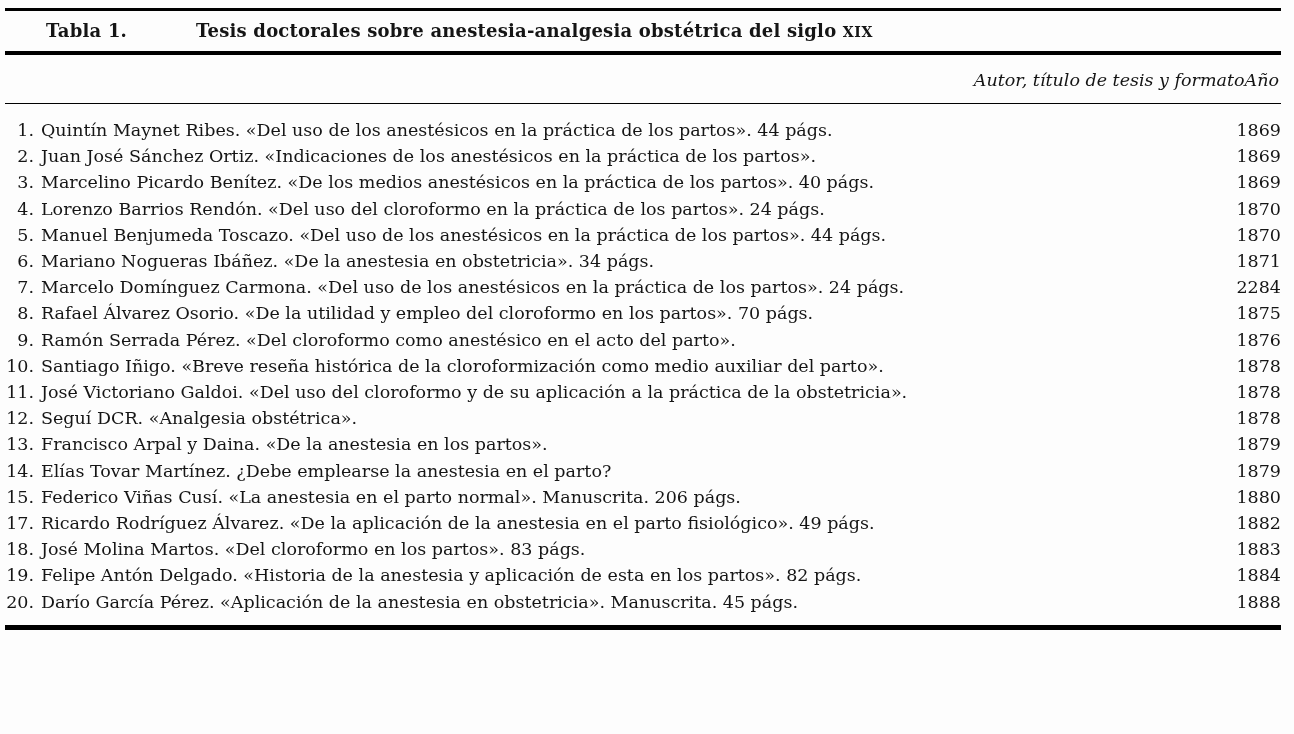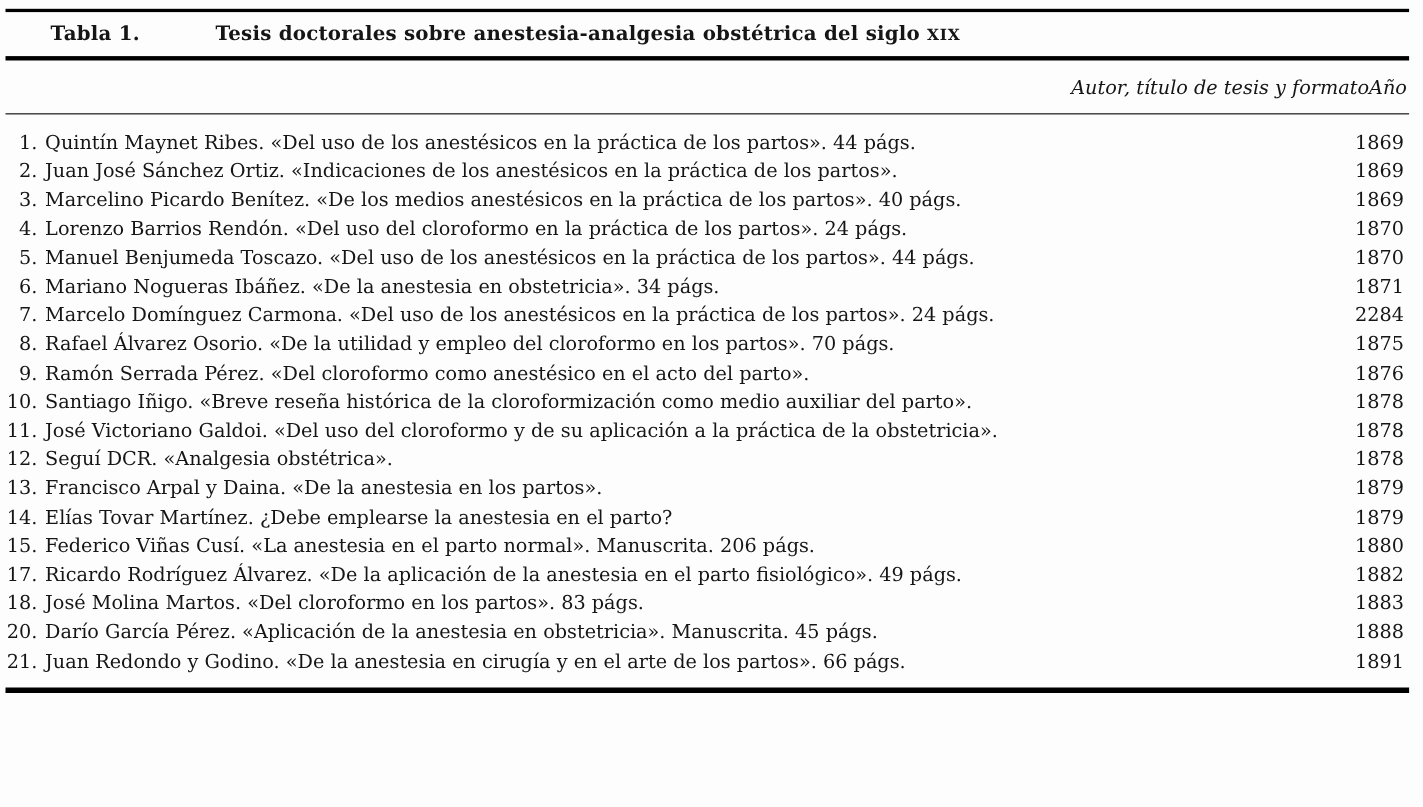--- a/index.html
+++ b/index.html
@@ -39,21 +39,21 @@
   .colhead-year { flex: 0 0 auto; padding-right: 2px; }
   .tbody { padding: 13px 0 10px 0; }
   .row {
     display: flex;
     font-size: 17.5px;
     line-height: 26.2px;
     white-space: nowrap;
   }
   .row-num { flex: 0 0 29px; text-align: right; }
   .row-entry { flex: 1; padding-left: 7px; overflow: hidden; }
-  .row-year { flex: 0 0 54px; text-align: center; }
+  .row-year { flex: 0 0 54px; text-align: right; }
 </style>
 </head>
 <body>
 
 <div class="paper">
   <div class="rule rule-top"></div>
 
   <div class="caption">
     <span class="caption-label">Tabla 1.</span>
     <span class="caption-title"><span>Tesis doctorales sobre anestesia-analgesia obstétrica del siglo </span><span class="smallcaps">xix</span></span>
@@ -148,25 +148,25 @@
         <span class="row-num">17.</span>
         <span class="row-entry">Ricardo Rodríguez Álvarez. «De la aplicación de la anestesia en el parto fisiológico». 49 págs.</span>
         <span class="row-year">1882</span>
       </div>
       <div class="row">
         <span class="row-num">18.</span>
         <span class="row-entry">José Molina Martos. «Del cloroformo en los partos». 83 págs.</span>
         <span class="row-year">1883</span>
       </div>
       <div class="row">
+        <span class="row-num">19.</span>
+        <span class="row-entry">Felipe Antón Delgado. «Historia de la anestesia y aplicación de esta en los partos». 82 págs.</span>
+        <span class="row-year">1884</span>
+      </div>
+      <div class="row">
         <span class="row-num">20.</span>
         <span class="row-entry">Darío García Pérez. «Aplicación de la anestesia en obstetricia». Manuscrita. 45 págs.</span>
         <span class="row-year">1888</span>
-      </div>
-      <div class="row">
-        <span class="row-num">21.</span>
-        <span class="row-entry">Juan Redondo y Godino. «De la anestesia en cirugía y en el arte de los partos». 66 págs.</span>
-        <span class="row-year">1891</span>
       </div>
     </div>
 
   <div class="rule rule-bottom"></div>
 </div>
 
 </body></html>

